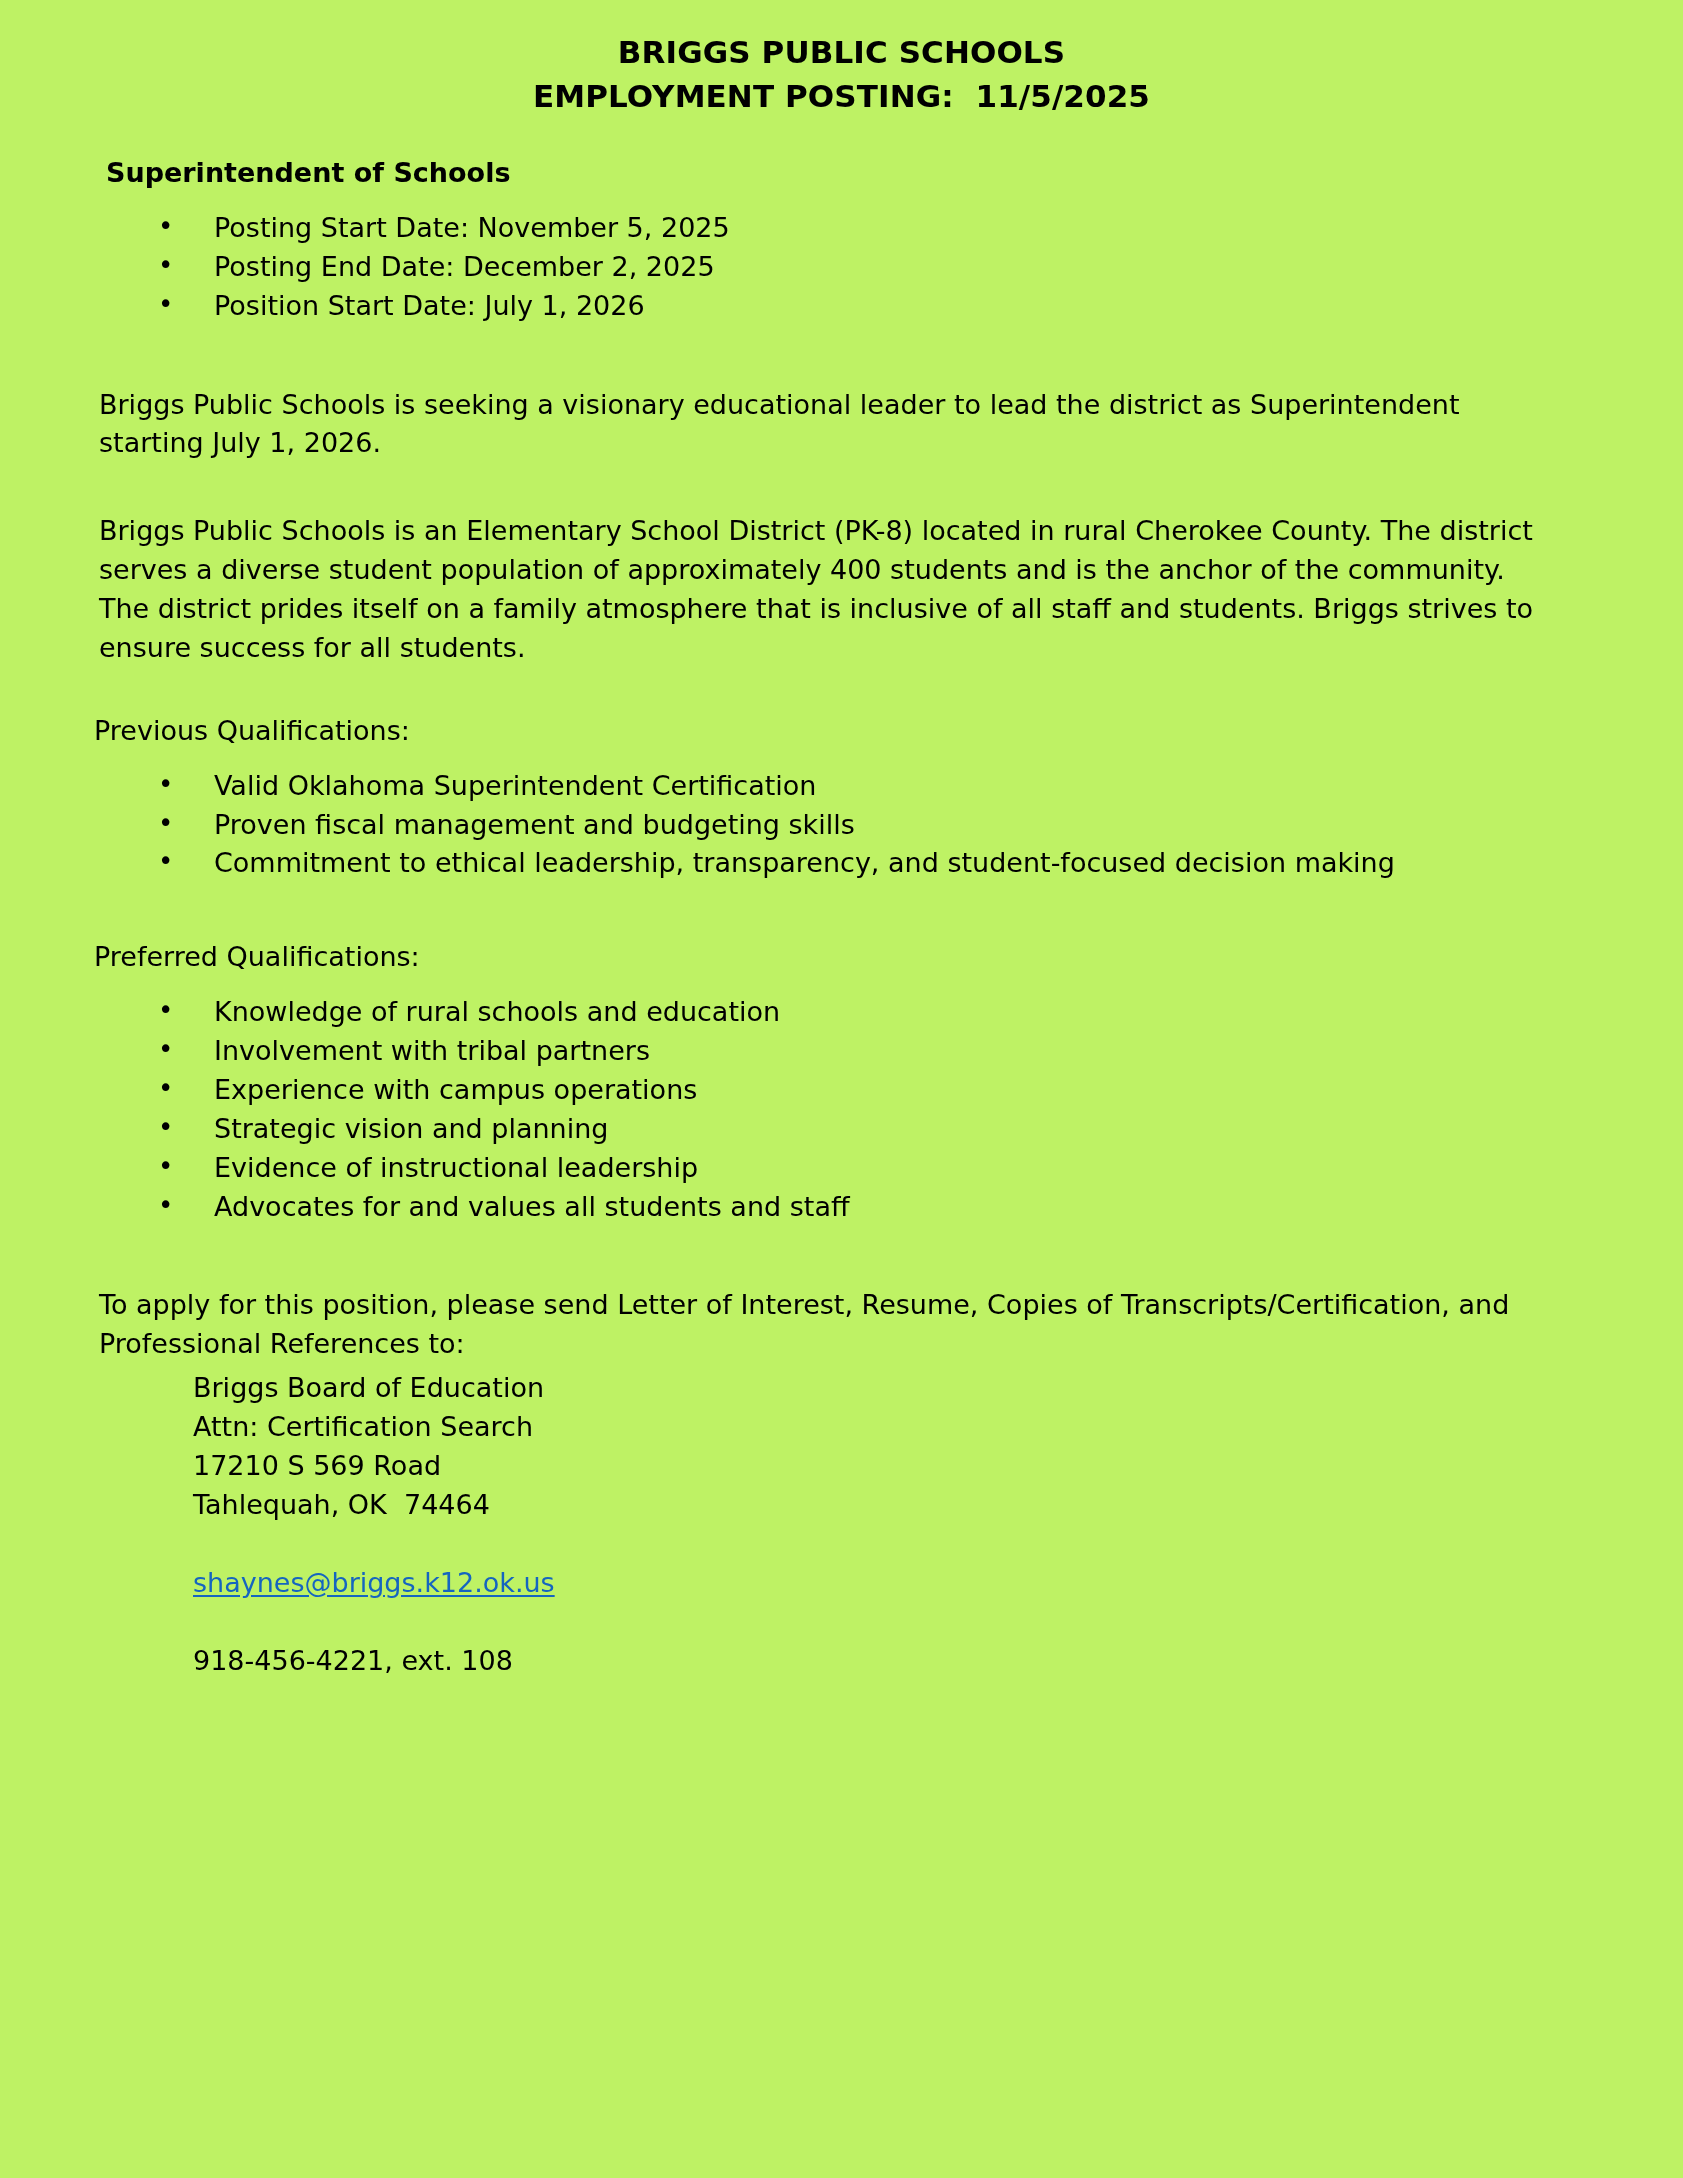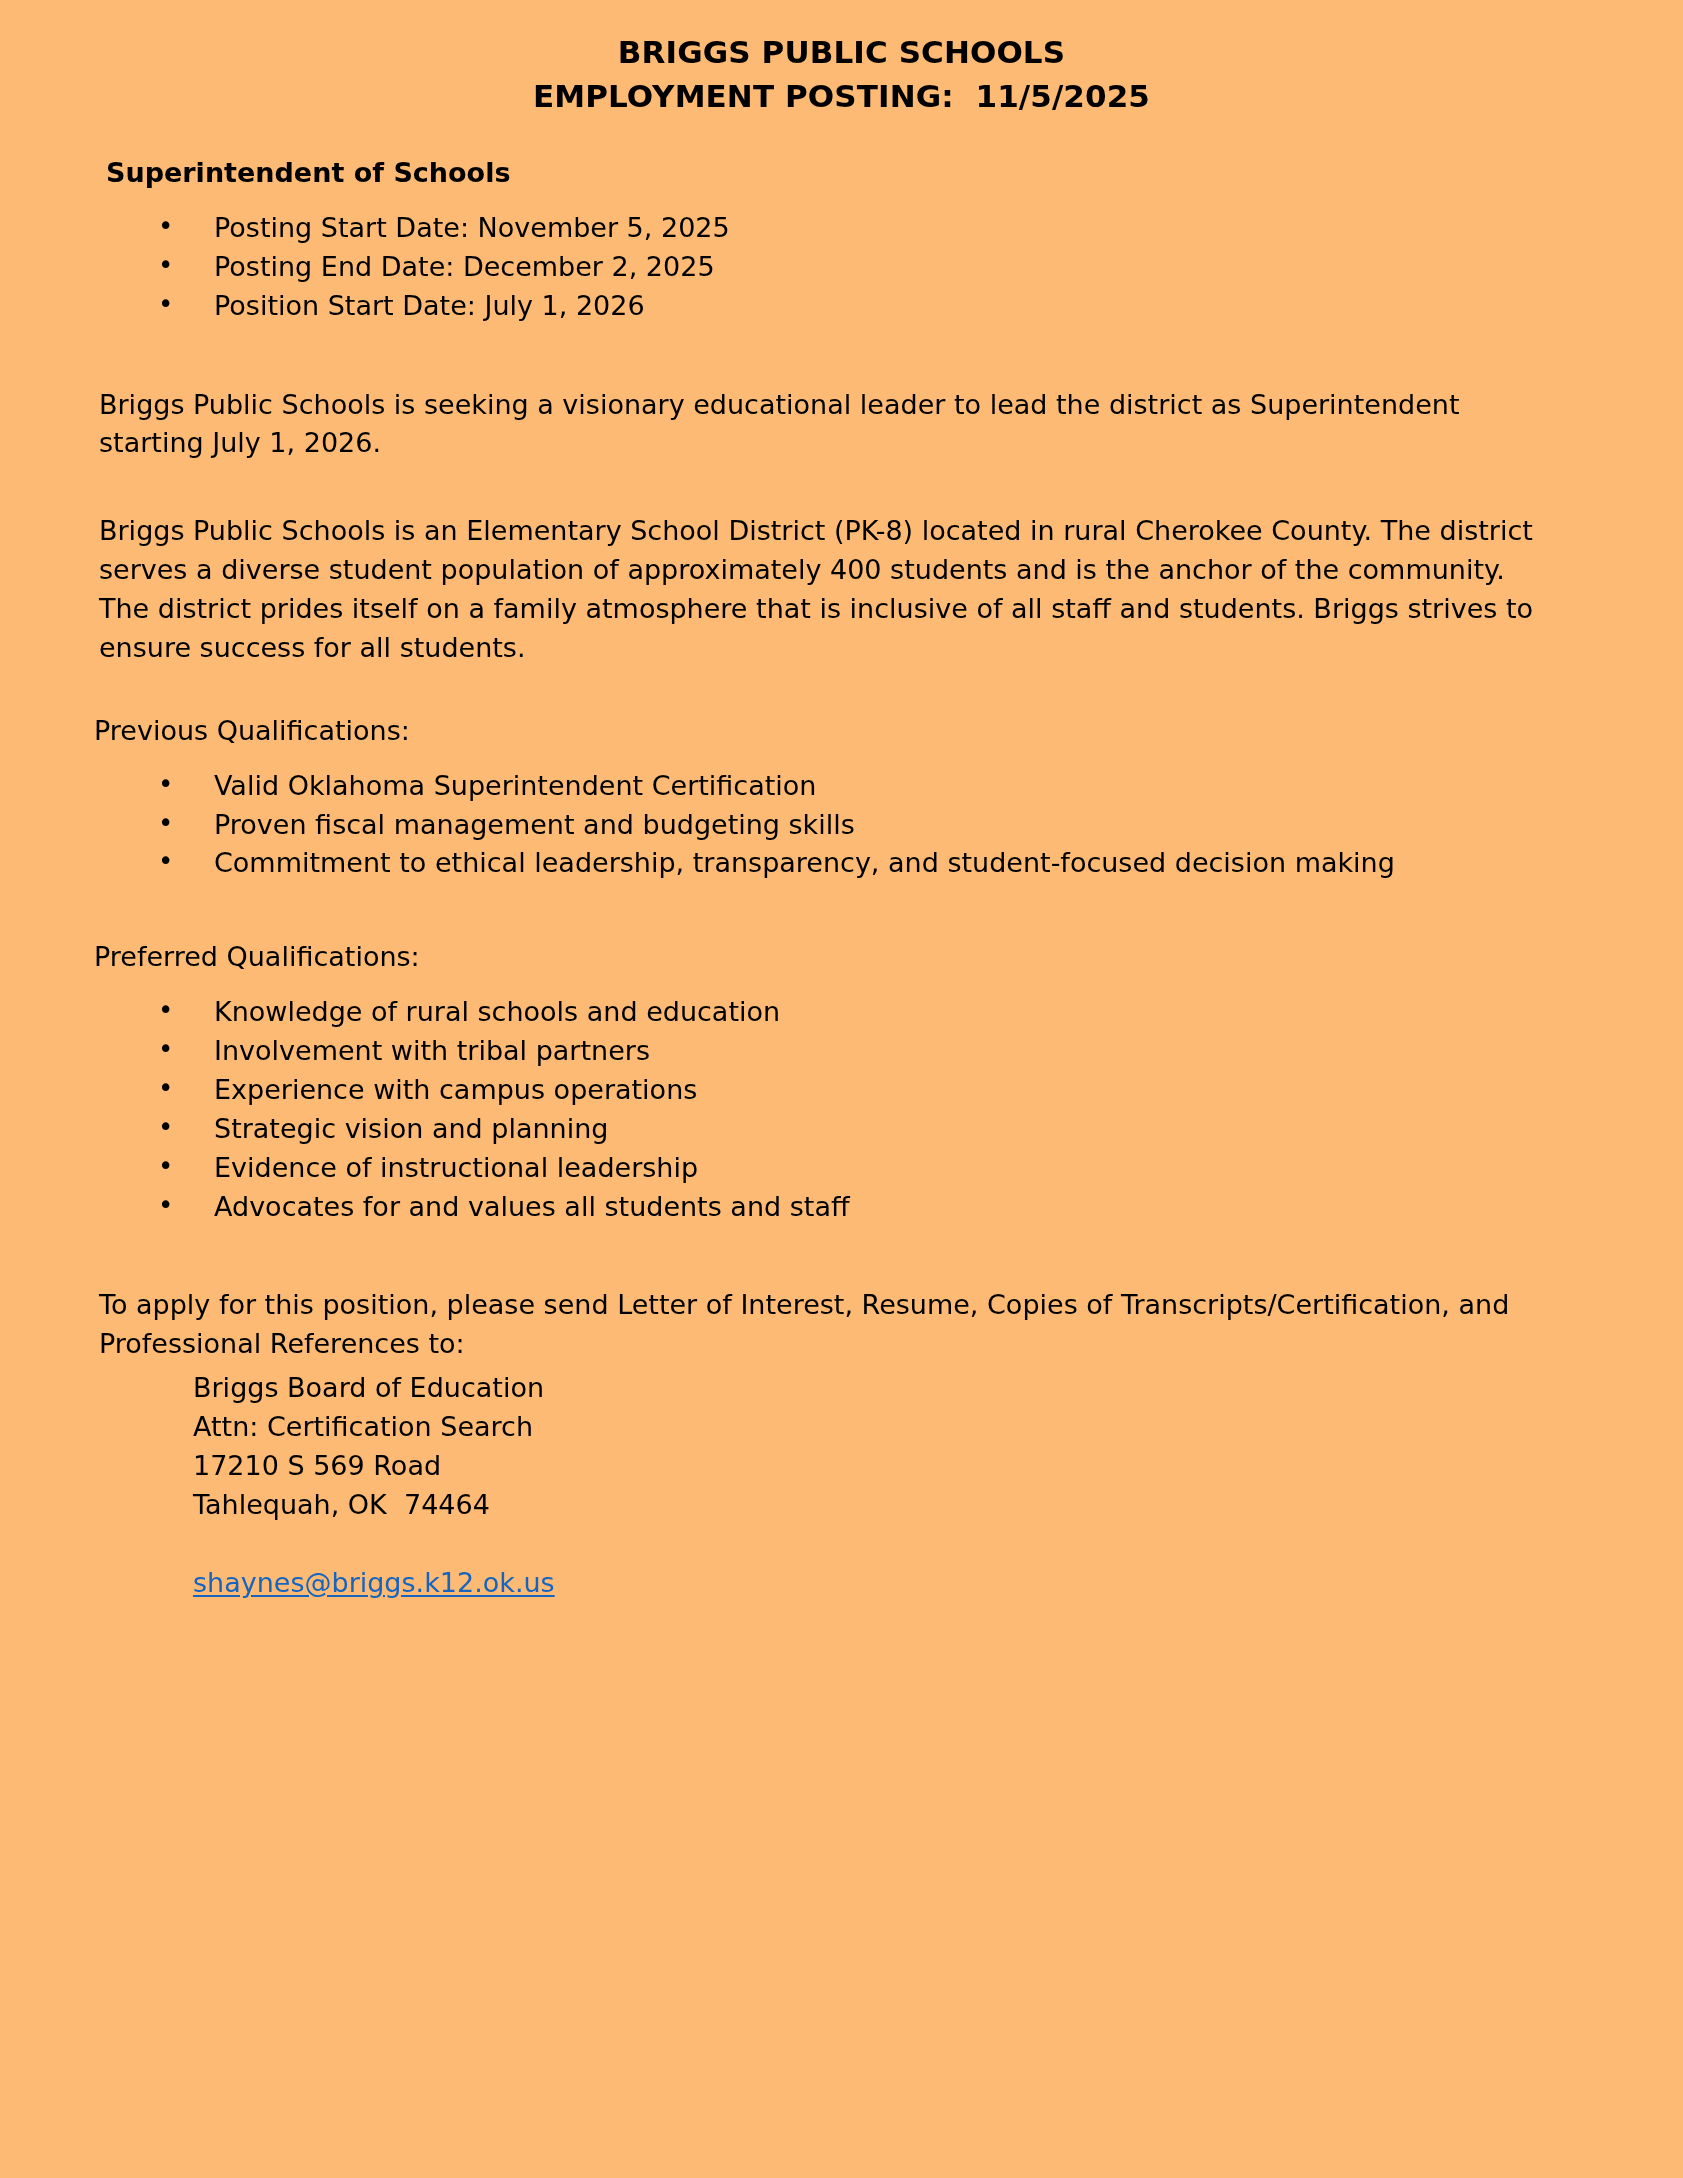--- a/index.html
+++ b/index.html
@@ -4,21 +4,21 @@
 <style>
   html, body {
     margin: 0;
     padding: 0;
     background: #ffffff;
   }
   .page {
     position: relative;
     width: 1683px;
     height: 2178px;
-    background: #fdba74;
+    background: #bef264;
     margin: 0 auto;
     box-sizing: border-box;
     padding: 30px 94px 0 94px;
     font-family: "DejaVu Sans", "Liberation Sans", sans-serif;
     color: #000000;
     overflow: hidden;
   }
   .doc-title {
     text-align: center;
     font-weight: bold;
@@ -156,16 +156,19 @@
     </div>
 
     <div class="spacer-sm"></div>
 
     <div class="email-wrap">
       <a class="email-link" href="#">shaynes@briggs.k12.ok.us</a>
     </div>
 
     <div class="spacer-sm"></div>
 
+    <div class="phone-wrap">
+      <span class="nowrap">918-456-4221, ext. 108</span>
+    </div>
 
   </div>
 </div>
 
 
 </body></html>

